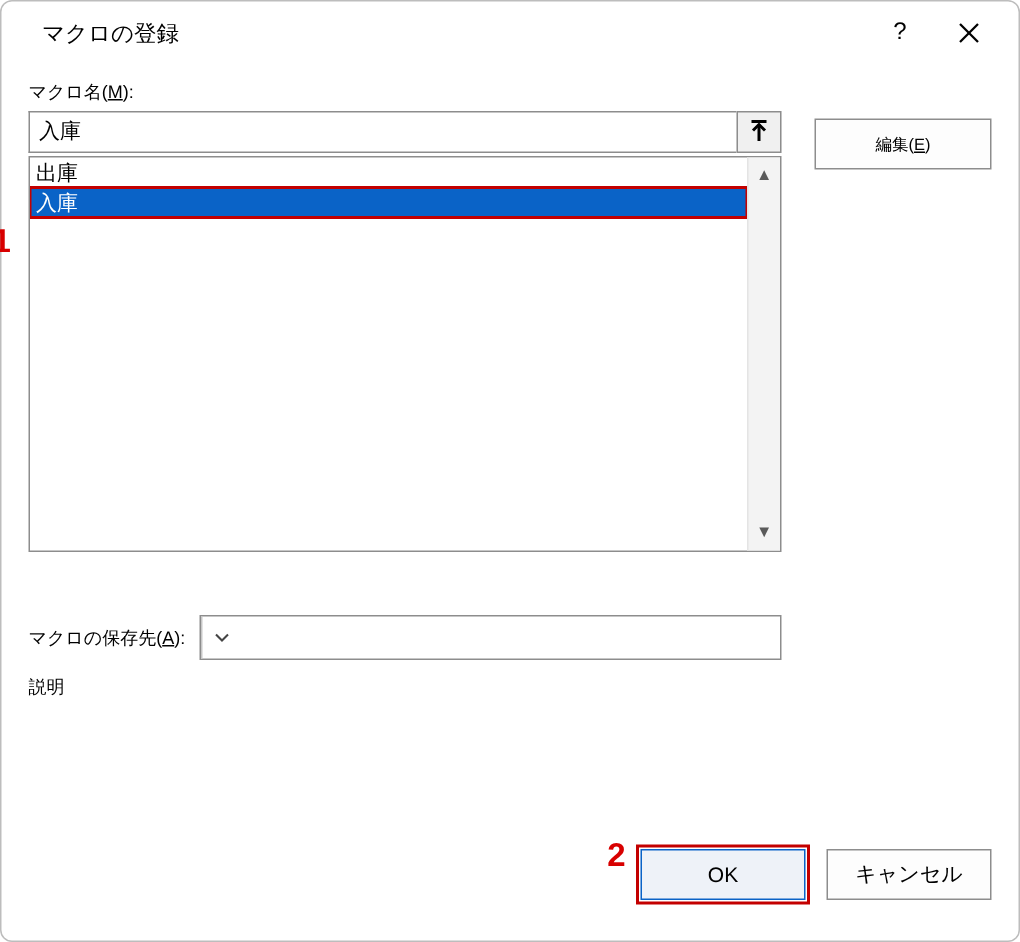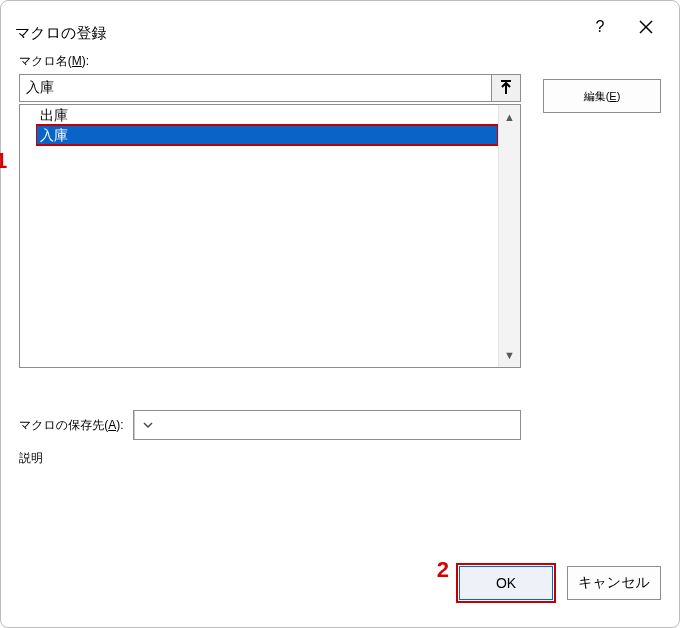--- a/index.html
+++ b/index.html
@@ -15,23 +15,24 @@
     border: 1px solid #bdbdbd;
     border-radius: 8px;
     background: #fff;
     display: flex;
     flex-direction: column;
     position: relative;
   }
   .titlebar {
     height: 42px;
     display: flex;
-    align-items: flex-end;
+    align-items: center;
     padding: 0 10px 0 14px;
     font-size: 15px;
+    margin-left: 13px;
   }
   .titlebar .title { flex: 1; }
   .titlebar .tbtn {
     width: 46px;
     height: 32px;
     display: flex;
     align-items: center;
     justify-content: center;
     font-size: 16px;
   }
@@ -67,21 +68,20 @@
   }
   .listbox {
     border: 1px solid #8d8d8d;
     height: 264px;
     display: flex;
     background: #fff;
   }
   .list-inner {
     flex: 1;
     overflow: hidden;
-    margin-left: 16px;
   }
   .list-item {
     height: 20px;
     line-height: 20px;
     padding: 0 4px;
     font-size: 14px;
     white-space: nowrap;
   }
   .list-item.selected {
     background: #0a63c7;
@@ -138,21 +138,21 @@
   }
   .desc-label { margin-top: 10px; }
   .bottom {
     display: flex;
     justify-content: flex-end;
     gap: 14px;
     padding: 0 18px 18px 18px;
     align-items: center;
   }
   .dlg-btn {
-    width: 94px;
+    width: 110px;
     height: 34px;
     border: 1px solid #8d8d8d;
     background: #fdfdfd;
     font-size: 14px;
     font-family: inherit;
   }
   .dlg-btn.primary {
     background: #eef2f8;
     border: 1px solid #0a63c7;
     outline: 2px solid #c30000;

